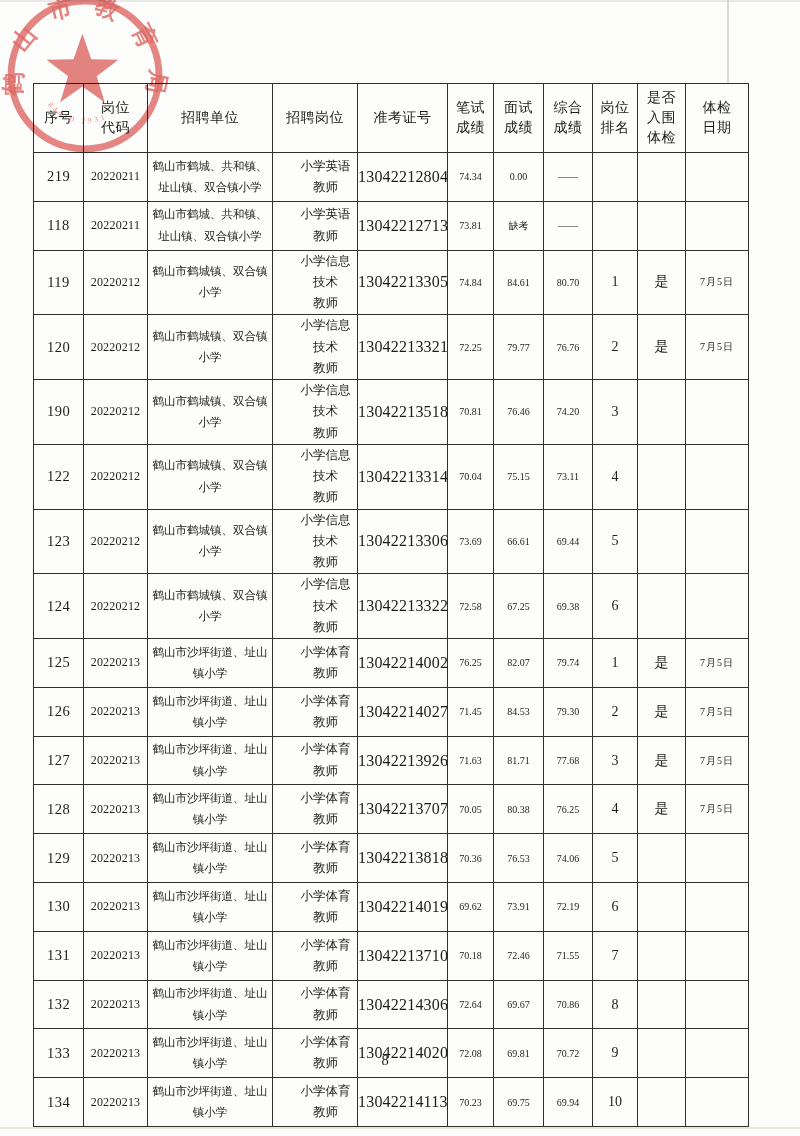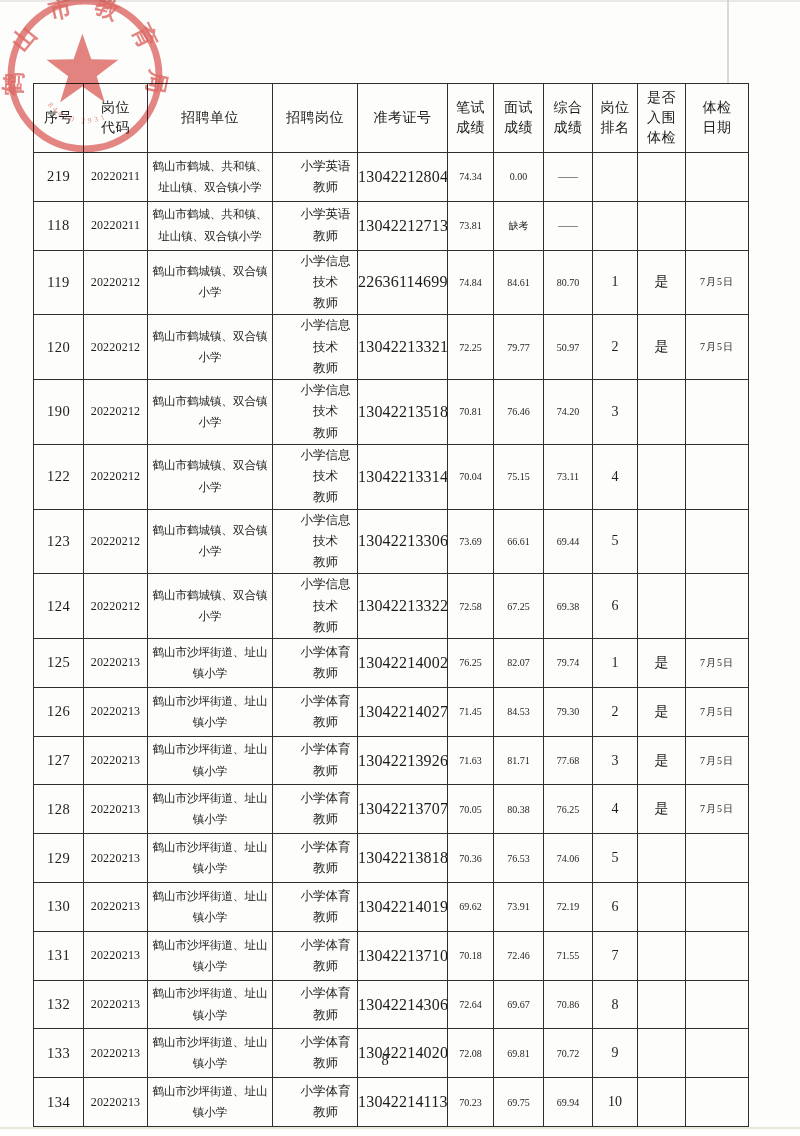--- a/index.html
+++ b/index.html
@@ -125,39 +125,39 @@
         <td class="c9"></td>
         <td class="c10"></td>
       </tr>
       <tr>
         <td class="c0">119</td>
         <td class="c1">20220212</td>
         <td class="c2">鹤山市鹤城镇、双合镇
 小学</td>
         <td class="c3">小学信息技术
 教师</td>
-        <td class="c4">22636114699</td>
+        <td class="c4">13042213305</td>
         <td class="c5">74.84</td>
         <td class="c6">84.61</td>
         <td class="c7">80.70</td>
         <td class="c8">1</td>
         <td class="c9">是</td>
         <td class="c10">7月5日</td>
       </tr>
       <tr>
         <td class="c0">120</td>
         <td class="c1">20220212</td>
         <td class="c2">鹤山市鹤城镇、双合镇
 小学</td>
         <td class="c3">小学信息技术
 教师</td>
         <td class="c4">13042213321</td>
         <td class="c5">72.25</td>
         <td class="c6">79.77</td>
-        <td class="c7">50.97</td>
+        <td class="c7">76.76</td>
         <td class="c8">2</td>
         <td class="c9">是</td>
         <td class="c10">7月5日</td>
       </tr>
       <tr>
         <td class="c0">190</td>
         <td class="c1">20220212</td>
         <td class="c2">鹤山市鹤城镇、双合镇
 小学</td>
         <td class="c3">小学信息技术

